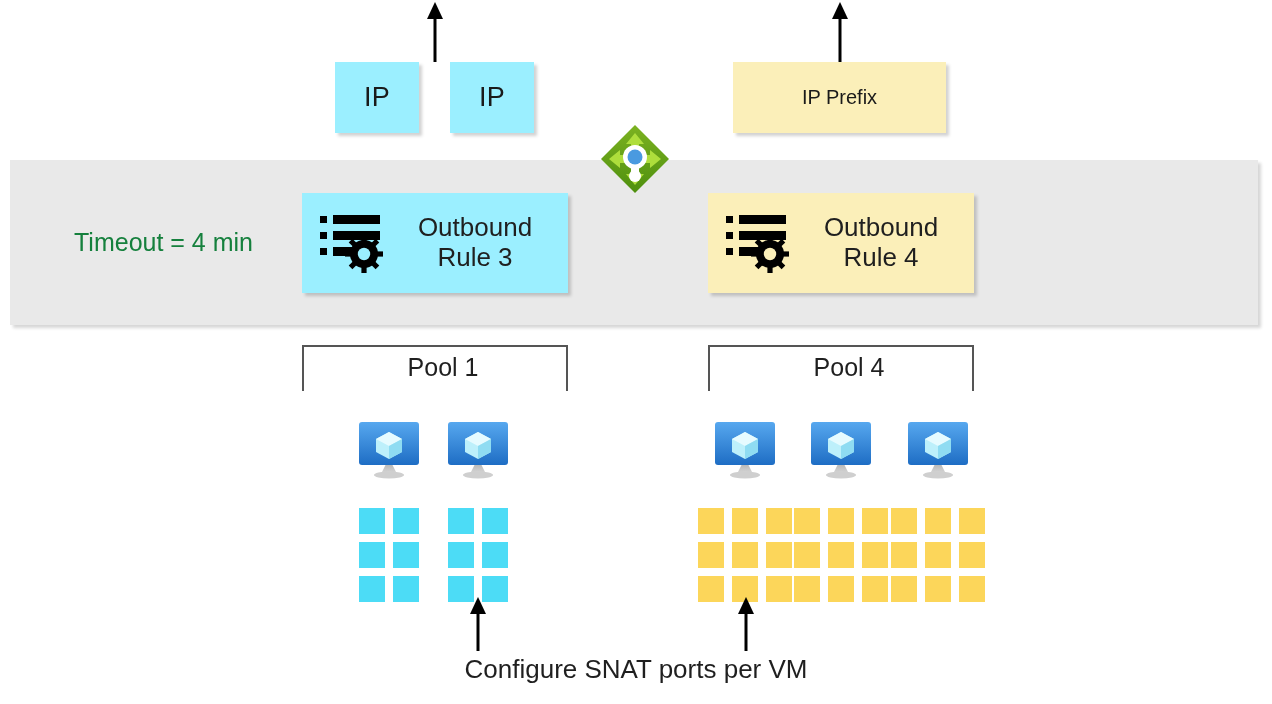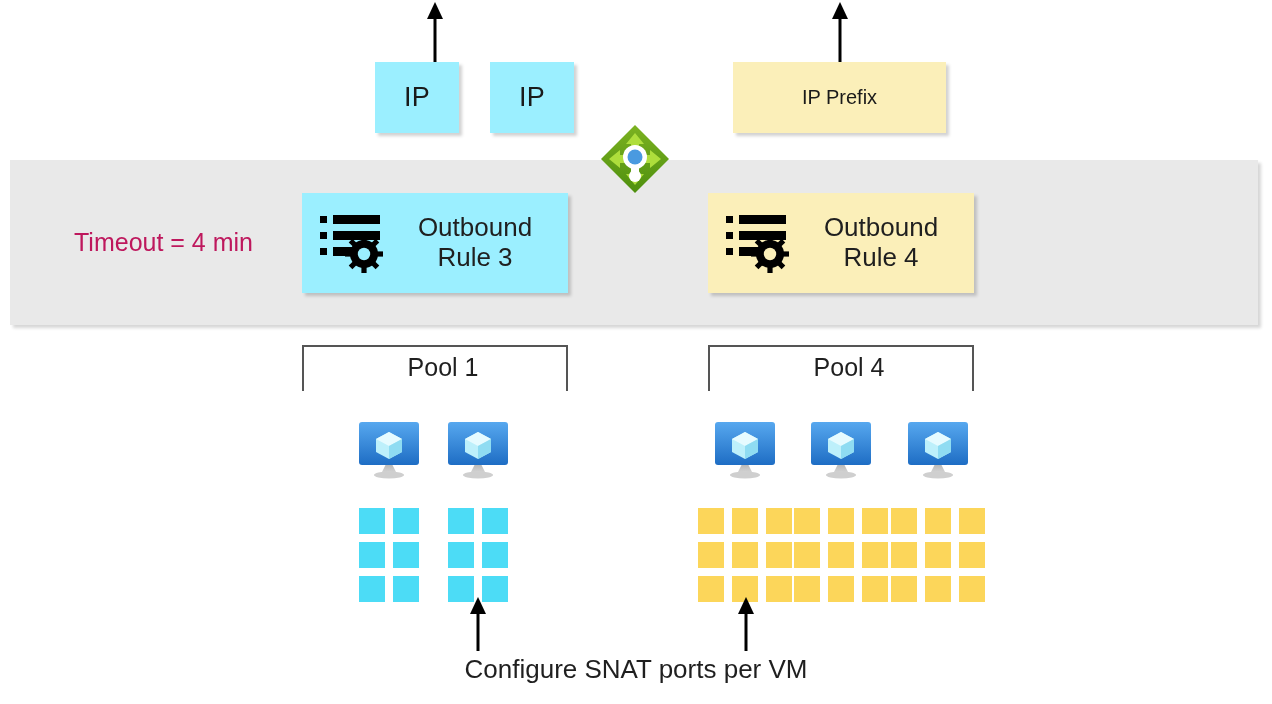--- a/index.html
+++ b/index.html
@@ -34,21 +34,20 @@
   .ipbox {
     position: absolute;
     background: #9befff;
     box-shadow: 3px 3px 3px rgba(0,0,0,0.18);
     display: flex;
     align-items: center;
     justify-content: center;
     font-size: 27px;
     color: #1a1a1a;
     letter-spacing: 0.3px;
-    margin-left: 40px;
   }
   .ip1 { left: 335px; top: 62px; width: 84px; height: 71px; }
   .ip2 { left: 450px; top: 62px; width: 84px; height: 71px; }
 
   .prefixbox {
     position: absolute;
     left: 733px;
     top: 62px;
     width: 213px;
     height: 71px;
@@ -85,21 +84,21 @@
     font-size: 26px;
     line-height: 1.14;
     color: #1f1f1f;
     padding-right: 10px;
   }
 
   
   .timeout {
     position: absolute;
     font-size: 25px;
-    color: #be185d;
+    color: #15803d;
     white-space: nowrap;
   }
   .timeout-left  { left: 74px;  top: 228px; }
   .timeout-right { left: 986px; top: 228px; }
 
   
   .lb-icon {
     position: absolute;
     left: 600px;
     top: 124px;

